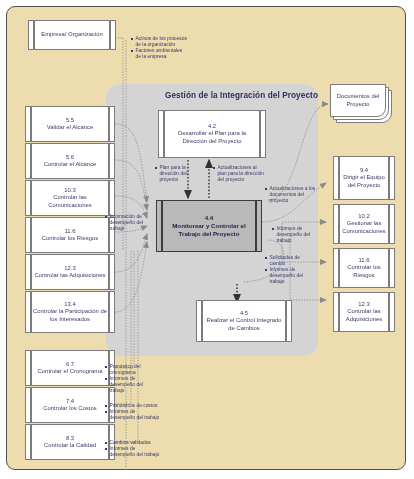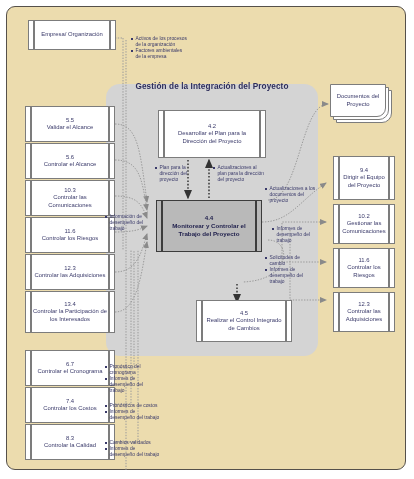--- a/index.html
+++ b/index.html
@@ -25,22 +25,22 @@
   
   .gray-panel{
     position:absolute;
     left:106px;top:84px;width:212px;height:272px;
     background:#d4d4d4;
     border-radius:14px;
   }
 
   .gray-title{
     position:absolute;
-    left:106px;top:81px;width:212px;
-    text-align:center;
+    left:106px;top:90px;width:212px;
+    text-align:right;
     font-size:8.2px;
     font-weight:bold;
     color:#2e2e5c;
     letter-spacing:.1px;
     line-height:11px;
   }
 
   
   .pbox{
     position:absolute;

